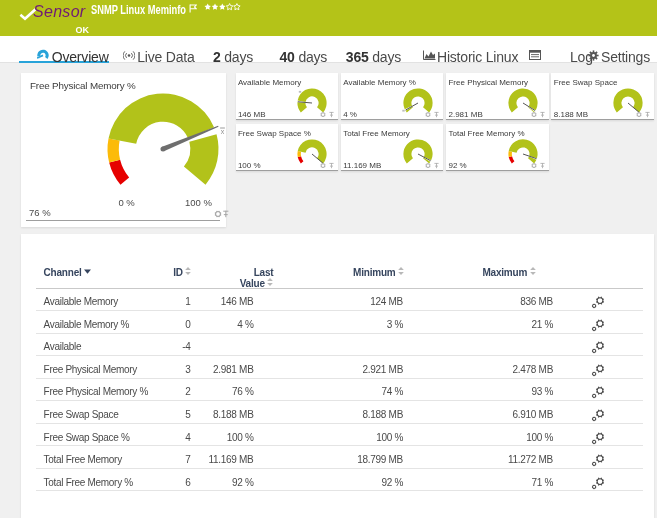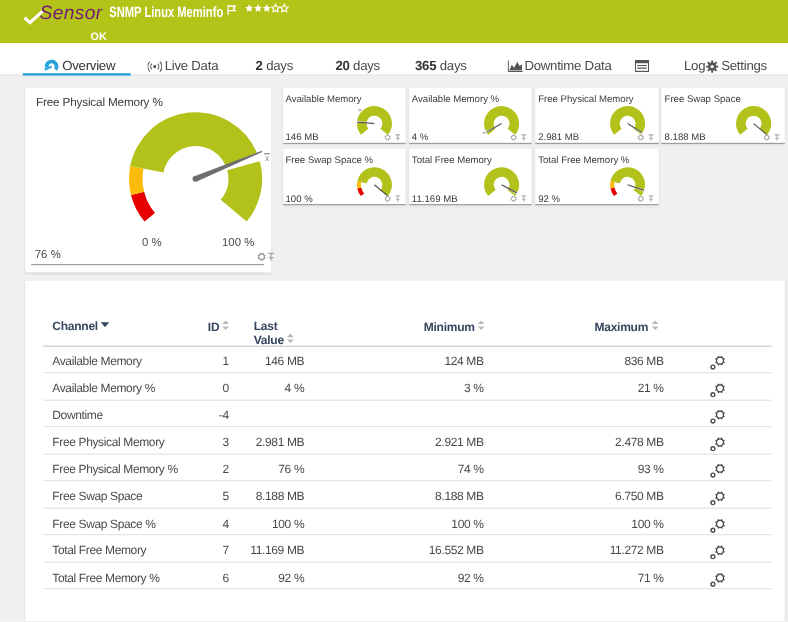--- a/index.html
+++ b/index.html
@@ -1,21 +1,21 @@
 <!DOCTYPE html>
 <html><head><meta charset="utf-8"><style>
 * { margin:0; padding:0; box-sizing:border-box; }
 html,body { width:657px; height:518px; background:#f0f0f0; font-family:"Liberation Sans", sans-serif; overflow:hidden; }
 #page { position:relative; width:657px; height:518px; }
 .topbar { position:absolute; left:0; top:0; width:657px; height:36.3px; background:#b4c318; }
 .sensor-it { position:absolute; left:33px; top:3.1px; font-style:italic; font-size:16px; letter-spacing:0.3px; color:#701a75; }
 .sensor-name { position:absolute; left:91px; top:3.2px; font-weight:bold; font-size:12.5px; color:#fff; transform:scaleX(0.745); transform-origin:0 50%; white-space:nowrap; }
 .okbadge { position:absolute; left:38.5px; top:24.5px; font-size:9px; font-weight:bold; color:#fff;margin-left:37px; }
 .tabbar { position:absolute; left:0; top:36.3px; width:657px; height:26.4px; background:#fff; border-bottom:1px solid #e2e2e2; }
-.tab { position:absolute; top:48.6px; font-size:11px; color:#4a4a4a; letter-spacing:-0.2px; white-space:nowrap;text-align:right; }
+.tab { position:absolute; top:48.6px; font-size:14px; color:#4a4a4a; letter-spacing:-0.2px; white-space:nowrap;text-align:right; }
 .tabnum { font-weight:bold; color:#333; }
 .bluebar { position:absolute; left:19px; top:60.8px; width:89.5px; height:2.6px; background:#28a3d9; }
 .card { position:absolute; background:#fff; box-shadow:0 1px 2px rgba(0,0,0,0.10); }
 .bigcard { left:21.4px; top:73px; width:204.2px; height:154.3px; }
 .bigtitle { position:absolute; left:8.6px; top:7.1px; font-size:9.8px; letter-spacing:-0.15px; color:#3b3b3b; }
 .biglabel { position:absolute; font-size:9.5px; color:#4a4a4a; top:124px; width:40px; text-align:center; }
 .bigval { position:absolute; left:7.6px; top:133.5px; font-size:9.5px; color:#4a4a4a; }
 .bigline { position:absolute; left:5px; top:146.6px; width:194px; height:1px; background:#9e9e9e; }
 .mini { position:absolute; background:#fff; border-bottom:1px solid #9e9e9e; box-shadow:0 1px 2px rgba(0,0,0,0.10); }
 .mtitle { position:absolute; left:2.4px; top:5.4px; font-size:8px; color:#3b3b3b; }
@@ -63,27 +63,27 @@
     <div class="tab" style="left:51.8px;color:#333">Overview</div>
 <svg width="12" height="9" viewBox="0 0 12 9" style="position:absolute;left:123px;top:50.5px">
       <circle cx="6" cy="4.5" r="1.3" fill="#555"></circle>
       <path d="M3.6 2.1 A3.4 3.4 0 0 0 3.6 6.9" fill="none" stroke="#555" stroke-width="0.9"></path>
       <path d="M8.4 2.1 A3.4 3.4 0 0 1 8.4 6.9" fill="none" stroke="#555" stroke-width="0.9"></path>
       <path d="M1.8 0.4 A5.8 5.8 0 0 0 1.8 8.6" fill="none" stroke="#555" stroke-width="0.9"></path>
       <path d="M10.2 0.4 A5.8 5.8 0 0 1 10.2 8.6" fill="none" stroke="#555" stroke-width="0.9"></path>
     </svg>
     <div class="tab" style="left:137.2px">Live Data</div>
 <div class="tab" style="left:213px"><span class="tabnum">2</span> days</div>
-<div class="tab" style="left:279.5px"><span class="tabnum">20</span> days</div>
+<div class="tab" style="left:279.5px"><span class="tabnum">40</span> days</div>
 <div class="tab" style="left:345.8px"><span class="tabnum">365</span> days</div>
 <svg width="13" height="10" viewBox="0 0 13 10" style="position:absolute;left:423px;top:50px">
       <path d="M0.5 9.5 L0.5 0.5 M0.5 9.5 L12.5 9.5" stroke="#555" stroke-width="1" fill="none"></path>
       <path d="M1.5 8.5 L3.5 4 L5.5 6.5 L8 1.5 L10 5 L12 3.5 L12 8.5 Z" fill="#555"></path>
     </svg>
-    <div class="tab" style="left:437px">Downtime Data</div>
+    <div class="tab" style="left:437px">Historic Linux</div>
 <svg width="12" height="10" viewBox="0 0 12 10" style="position:absolute;left:529px;top:50px">
       <rect x="0.5" y="0.5" width="11" height="9" fill="none" stroke="#555" stroke-width="1"></rect>
       <rect x="0.5" y="0.5" width="11" height="2.2" fill="#555"></rect>
       <line x1="2" y1="4.6" x2="10" y2="4.6" stroke="#555" stroke-width="0.9"></line>
       <line x1="2" y1="6.8" x2="10" y2="6.8" stroke="#555" stroke-width="0.9"></line>
     </svg>
     <div class="tab" style="left:570px">Log</div>
 <svg width="11" height="11" viewBox="0 0 11 11" style="position:absolute;left:588px;top:49.5px">
       <line x1="5.50" y1="2.78" x2="5.50" y2="0.40" stroke="#555" stroke-width="1.6"></line>
       <line x1="7.42" y1="3.58" x2="9.11" y2="1.89" stroke="#555" stroke-width="1.6"></line>
@@ -298,29 +298,29 @@
       </svg>
 </div>
 <div class="card tablecard">
   <div class="th" style="left:22.2px;top:32.5px">Channel <svg width="7" height="5" viewBox="0 0 7 5" style="vertical-align:1.5px">
           <polygon points="0,0.5 7,0.5 3.5,4.8" fill="#36455e"></polygon>
         </svg></div>
   <div class="th" style="left:151.8px;top:32.5px">ID <svg width="6" height="8" viewBox="0 0 6 8" style="vertical-align:0.5px">
           <polygon points="3,0 5.8,3 0.2,3" fill="#b8b8b8"></polygon>
           <polygon points="3,8 5.8,5 0.2,5" fill="#b8b8b8"></polygon>
         </svg></div>
-  <div class="th" style="left:190px;top:32.5px;width:62px;text-align:left">Last<br>Value <svg width="6" height="8" viewBox="0 0 6 8" style="vertical-align:0.5px">
+  <div class="th" style="left:190px;top:32.5px;width:62px;text-align:right">Last<br>Value <svg width="6" height="8" viewBox="0 0 6 8" style="vertical-align:0.5px">
           <polygon points="3,0 5.8,3 0.2,3" fill="#b8b8b8"></polygon>
           <polygon points="3,8 5.8,5 0.2,5" fill="#b8b8b8"></polygon>
         </svg></div>
   <div class="th" style="left:331.7px;top:32.5px">Minimum <svg width="6" height="8" viewBox="0 0 6 8" style="vertical-align:0.5px">
           <polygon points="3,0 5.8,3 0.2,3" fill="#b8b8b8"></polygon>
           <polygon points="3,8 5.8,5 0.2,5" fill="#b8b8b8"></polygon>
         </svg></div>
-  <div class="th" style="left:474px;top:32.5px">Maximum <svg width="6" height="8" viewBox="0 0 6 8" style="vertical-align:0.5px">
+  <div class="th" style="left:461px;top:32.5px">Maximum <svg width="6" height="8" viewBox="0 0 6 8" style="vertical-align:0.5px">
           <polygon points="3,0 5.8,3 0.2,3" fill="#b8b8b8"></polygon>
           <polygon points="3,8 5.8,5 0.2,5" fill="#b8b8b8"></polygon>
         </svg></div>
   <div class="hline"></div>
 
 <div class="trow" style="top:54.50px">
   <div class="c-ch">Available Memory</div>
   <div class="c-id">1</div>
   <div class="c-last">146 MB</div>
   <div class="c-min">124 MB</div>
@@ -369,21 +369,21 @@
             <line x1="4.39" y1="10.42" x2="5.14" y2="10.72" stroke="#4a4a4a" stroke-width="1.04"></line>
             <line x1="3.65" y1="11.18" x2="3.96" y2="11.93" stroke="#4a4a4a" stroke-width="1.04"></line>
             <line x1="2.58" y1="11.19" x2="2.28" y2="11.94" stroke="#4a4a4a" stroke-width="1.04"></line>
             <line x1="1.82" y1="10.45" x2="1.07" y2="10.76" stroke="#4a4a4a" stroke-width="1.04"></line>
             <line x1="1.81" y1="9.38" x2="1.06" y2="9.08" stroke="#4a4a4a" stroke-width="1.04"></line>
             <line x1="2.55" y1="8.62" x2="2.24" y2="7.87" stroke="#4a4a4a" stroke-width="1.04"></line>
           </svg></div>
   <div class="sep"></div>
 </div>
 <div class="trow" style="top:99.60px">
-  <div class="c-ch">Downtime</div>
+  <div class="c-ch">Available</div>
   <div class="c-id">-4</div>
   <div class="c-last"></div>
   <div class="c-min"></div>
   <div class="c-max"></div>
   <div class="c-gear"><svg width="14" height="13" viewBox="0 0 14 13">
             <circle cx="9.0" cy="4.6" r="2.90" fill="none" stroke="#4a4a4a" stroke-width="1.05"></circle>
             <line x1="9.98" y1="2.18" x2="10.54" y2="0.78" stroke="#4a4a4a" stroke-width="1.16"></line>
             <line x1="11.40" y1="3.58" x2="12.79" y2="2.99" stroke="#4a4a4a" stroke-width="1.16"></line>
             <line x1="11.42" y1="5.58" x2="12.82" y2="6.14" stroke="#4a4a4a" stroke-width="1.16"></line>
             <line x1="10.02" y1="7.00" x2="10.61" y2="8.39" stroke="#4a4a4a" stroke-width="1.16"></line>
@@ -457,21 +457,21 @@
             <line x1="1.81" y1="9.38" x2="1.06" y2="9.08" stroke="#4a4a4a" stroke-width="1.04"></line>
             <line x1="2.55" y1="8.62" x2="2.24" y2="7.87" stroke="#4a4a4a" stroke-width="1.04"></line>
           </svg></div>
   <div class="sep"></div>
 </div>
 <div class="trow" style="top:167.25px">
   <div class="c-ch">Free Swap Space</div>
   <div class="c-id">5</div>
   <div class="c-last">8.188 MB</div>
   <div class="c-min">8.188 MB</div>
-  <div class="c-max">6.750 MB</div>
+  <div class="c-max">6.910 MB</div>
   <div class="c-gear"><svg width="14" height="13" viewBox="0 0 14 13">
             <circle cx="9.0" cy="4.6" r="2.90" fill="none" stroke="#4a4a4a" stroke-width="1.05"></circle>
             <line x1="9.98" y1="2.18" x2="10.54" y2="0.78" stroke="#4a4a4a" stroke-width="1.16"></line>
             <line x1="11.40" y1="3.58" x2="12.79" y2="2.99" stroke="#4a4a4a" stroke-width="1.16"></line>
             <line x1="11.42" y1="5.58" x2="12.82" y2="6.14" stroke="#4a4a4a" stroke-width="1.16"></line>
             <line x1="10.02" y1="7.00" x2="10.61" y2="8.39" stroke="#4a4a4a" stroke-width="1.16"></line>
             <line x1="8.02" y1="7.02" x2="7.46" y2="8.42" stroke="#4a4a4a" stroke-width="1.16"></line>
             <line x1="6.60" y1="5.62" x2="5.21" y2="6.21" stroke="#4a4a4a" stroke-width="1.16"></line>
             <line x1="6.58" y1="3.62" x2="5.18" y2="3.06" stroke="#4a4a4a" stroke-width="1.16"></line>
             <line x1="7.98" y1="2.20" x2="7.39" y2="0.81" stroke="#4a4a4a" stroke-width="1.16"></line>
@@ -512,21 +512,21 @@
             <line x1="1.82" y1="10.45" x2="1.07" y2="10.76" stroke="#4a4a4a" stroke-width="1.04"></line>
             <line x1="1.81" y1="9.38" x2="1.06" y2="9.08" stroke="#4a4a4a" stroke-width="1.04"></line>
             <line x1="2.55" y1="8.62" x2="2.24" y2="7.87" stroke="#4a4a4a" stroke-width="1.04"></line>
           </svg></div>
   <div class="sep"></div>
 </div>
 <div class="trow" style="top:212.35px">
   <div class="c-ch">Total Free Memory</div>
   <div class="c-id">7</div>
   <div class="c-last">11.169 MB</div>
-  <div class="c-min">16.552 MB</div>
+  <div class="c-min">18.799 MB</div>
   <div class="c-max">11.272 MB</div>
   <div class="c-gear"><svg width="14" height="13" viewBox="0 0 14 13">
             <circle cx="9.0" cy="4.6" r="2.90" fill="none" stroke="#4a4a4a" stroke-width="1.05"></circle>
             <line x1="9.98" y1="2.18" x2="10.54" y2="0.78" stroke="#4a4a4a" stroke-width="1.16"></line>
             <line x1="11.40" y1="3.58" x2="12.79" y2="2.99" stroke="#4a4a4a" stroke-width="1.16"></line>
             <line x1="11.42" y1="5.58" x2="12.82" y2="6.14" stroke="#4a4a4a" stroke-width="1.16"></line>
             <line x1="10.02" y1="7.00" x2="10.61" y2="8.39" stroke="#4a4a4a" stroke-width="1.16"></line>
             <line x1="8.02" y1="7.02" x2="7.46" y2="8.42" stroke="#4a4a4a" stroke-width="1.16"></line>
             <line x1="6.60" y1="5.62" x2="5.21" y2="6.21" stroke="#4a4a4a" stroke-width="1.16"></line>
             <line x1="6.58" y1="3.62" x2="5.18" y2="3.06" stroke="#4a4a4a" stroke-width="1.16"></line>

